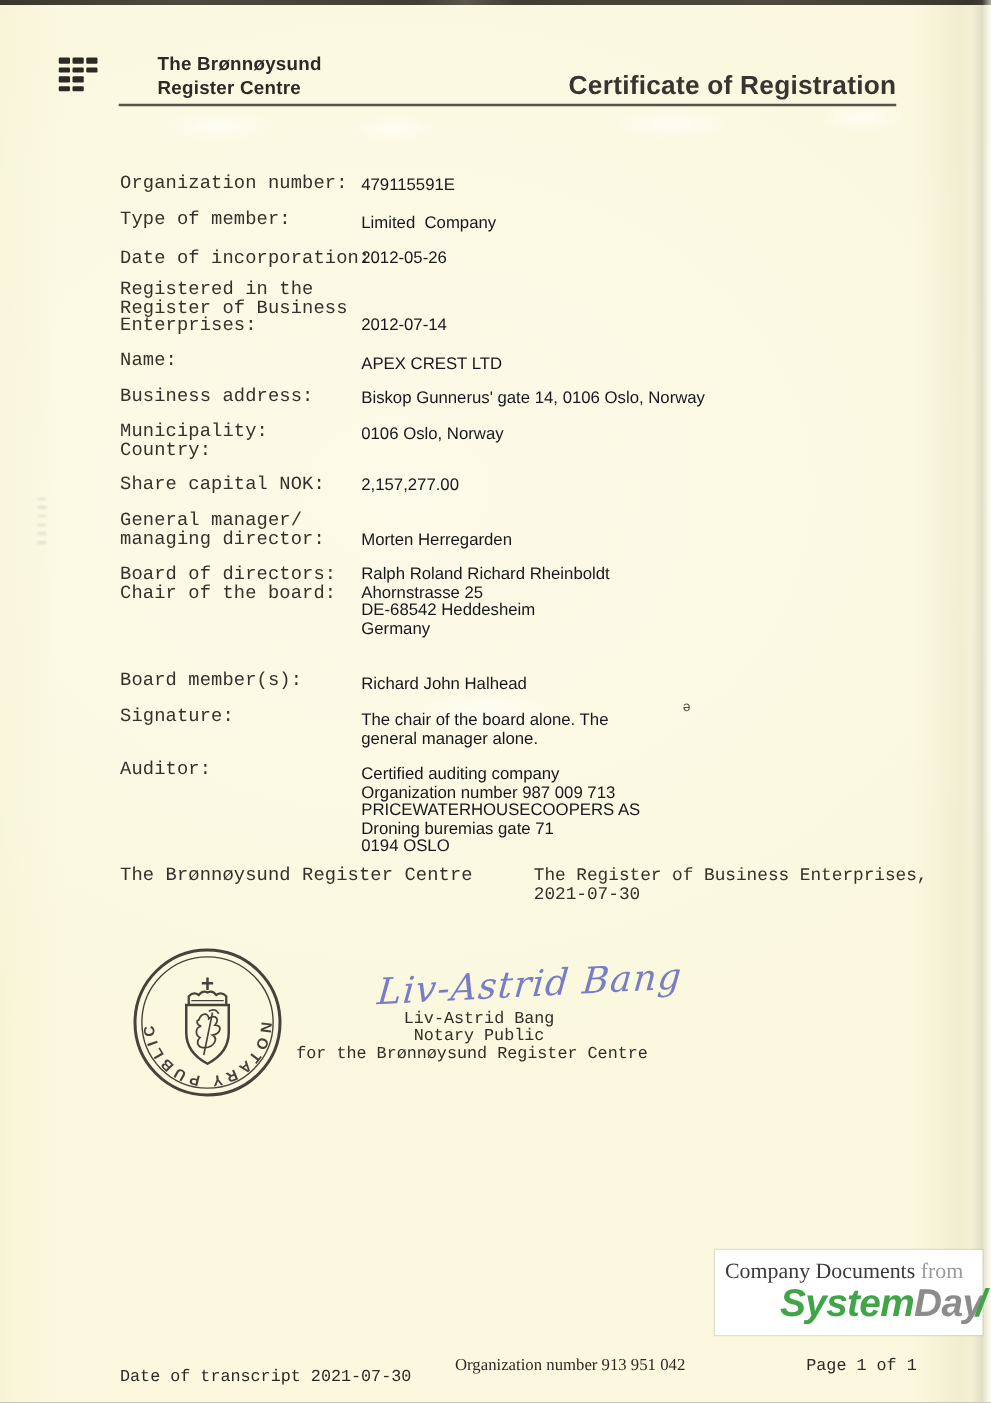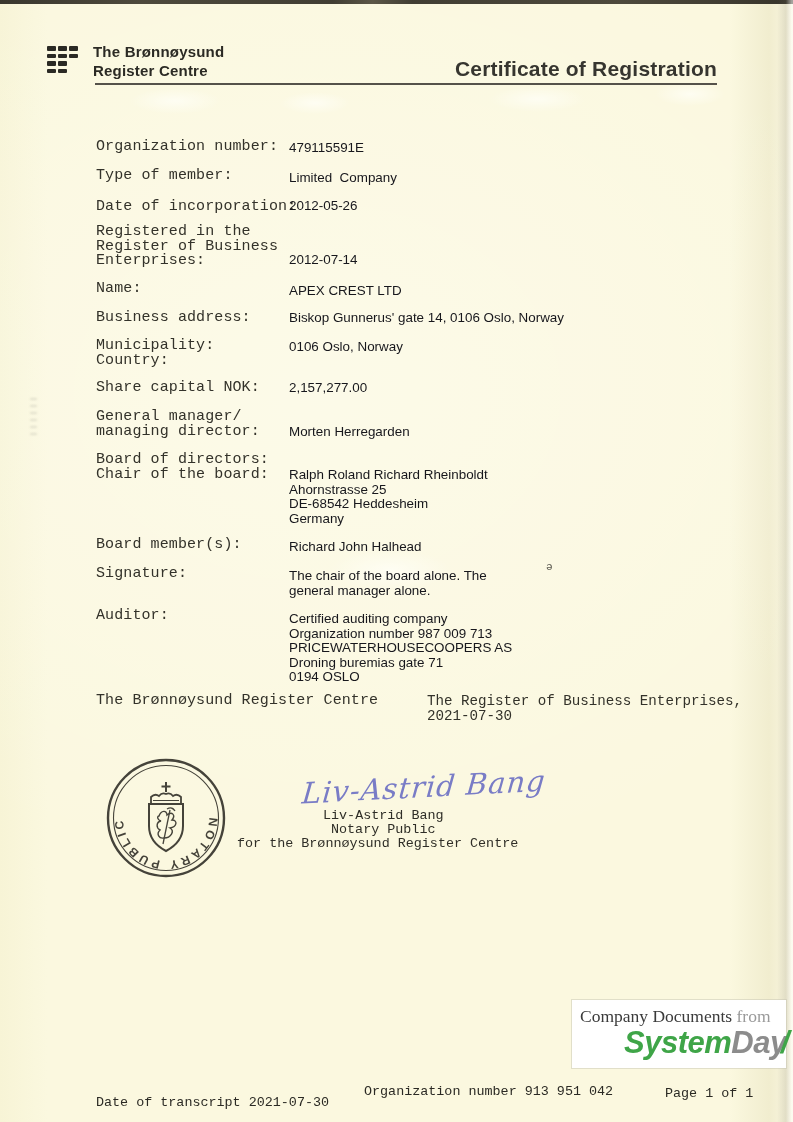--- a/index.html
+++ b/index.html
@@ -71,21 +71,21 @@
       <div class="bar" style="left:11px;top:0;width:9px;"></div>
       <div class="bar" style="left:22px;top:0;width:9px;"></div>
     <div class="bar" style="left:0;top:7.5px;width:9px;"></div>
       <div class="bar" style="left:11px;top:7.5px;width:9px;"></div>
       <div class="bar" style="left:22px;top:7.5px;width:9px;"></div>
     <div class="bar" style="left:0;top:15px;width:9px;"></div>
       <div class="bar" style="left:11px;top:15px;width:9px;"></div>
     <div class="bar" style="left:0;top:22.5px;width:9px;"></div>
       <div class="bar" style="left:11px;top:22.5px;width:9px;"></div>
   </div>
-  <div class="orgname" style="white-space:pre-line;">The Brønnøysund
+  <div class="orgname" style="white-space:pre-line;margin-left:33px;">The Brønnøysund
 Register Centre</div>
   <div class="doc-title">Certificate of Registration</div>
   <div class="rule"></div>
 
   <div class="lbl" style="top:140px">Organization number:</div>
   <div class="val" style="top:141px">479115591E</div>
 
   <div class="lbl" style="top:169px">Type of member:</div>
   <div class="val" style="top:171px">Limited  Company</div>
 
@@ -109,21 +109,21 @@
 
   <div class="lbl" style="top:381px">Share capital NOK:</div>
   <div class="val" style="top:381px">2,157,277.00</div>
 
   <div class="lbl" style="top:410px">General manager/
 managing director:</div>
   <div class="val" style="top:425px">Morten Herregarden</div>
 
   <div class="lbl" style="top:453px">Board of directors:
 Chair of the board:</div>
-  <div class="val" style="top:468px">Ralph Roland Richard Rheinboldt
+  <div class="val" style="top:452px">Ralph Roland Richard Rheinboldt
 Ahornstrasse 25
 DE-68542 Heddesheim
 Germany</div>
 
   <div class="lbl" style="top:538px">Board member(s):</div>
   <div class="val" style="top:540px">Richard John Halhead</div>
 
   <div class="lbl" style="top:567px">Signature:</div>
   <div class="val" style="top:569px">The chair of the board alone. The
 general manager alone.</div>
@@ -168,16 +168,16 @@
   <div class="notary-line" style="left:323px;top:808px;">Liv-Astrid Bang</div>
   <div class="notary-line" style="left:331px;top:822px;">Notary Public</div>
   <div class="notary-line" style="left:237px;top:836px;">for the Brønnøysund Register Centre</div>
 
   <div class="brand-box">
     <div class="brand-l1"><span>Company Documents </span><span class="from">from</span></div>
     <div class="brand-l2"><span class="brand-green">System</span><span class="brand-gray">Day</span><span class="brand-slash">/</span></div>
   </div>
 
   <div class="footer-item" style="left:96px;margin-top:12px;">Date of transcript 2021-07-30</div>
-  <div class="footer-item" style="left:364px;top:1084px;">Organization number 913 951 042</div>
-  <div class="footer-item" style="left:665px;top:1086px;">Page 1 of 1</div>
+  <div class="footer-item" style="left:364px;top:1084px;font-family:Liberation Serif, serif;">Organization number 913 951 042</div>
+  <div class="footer-item" style="left:645px;top:1086px;">Page 1 of 1</div>
 
 </div>
 
 </body></html>

